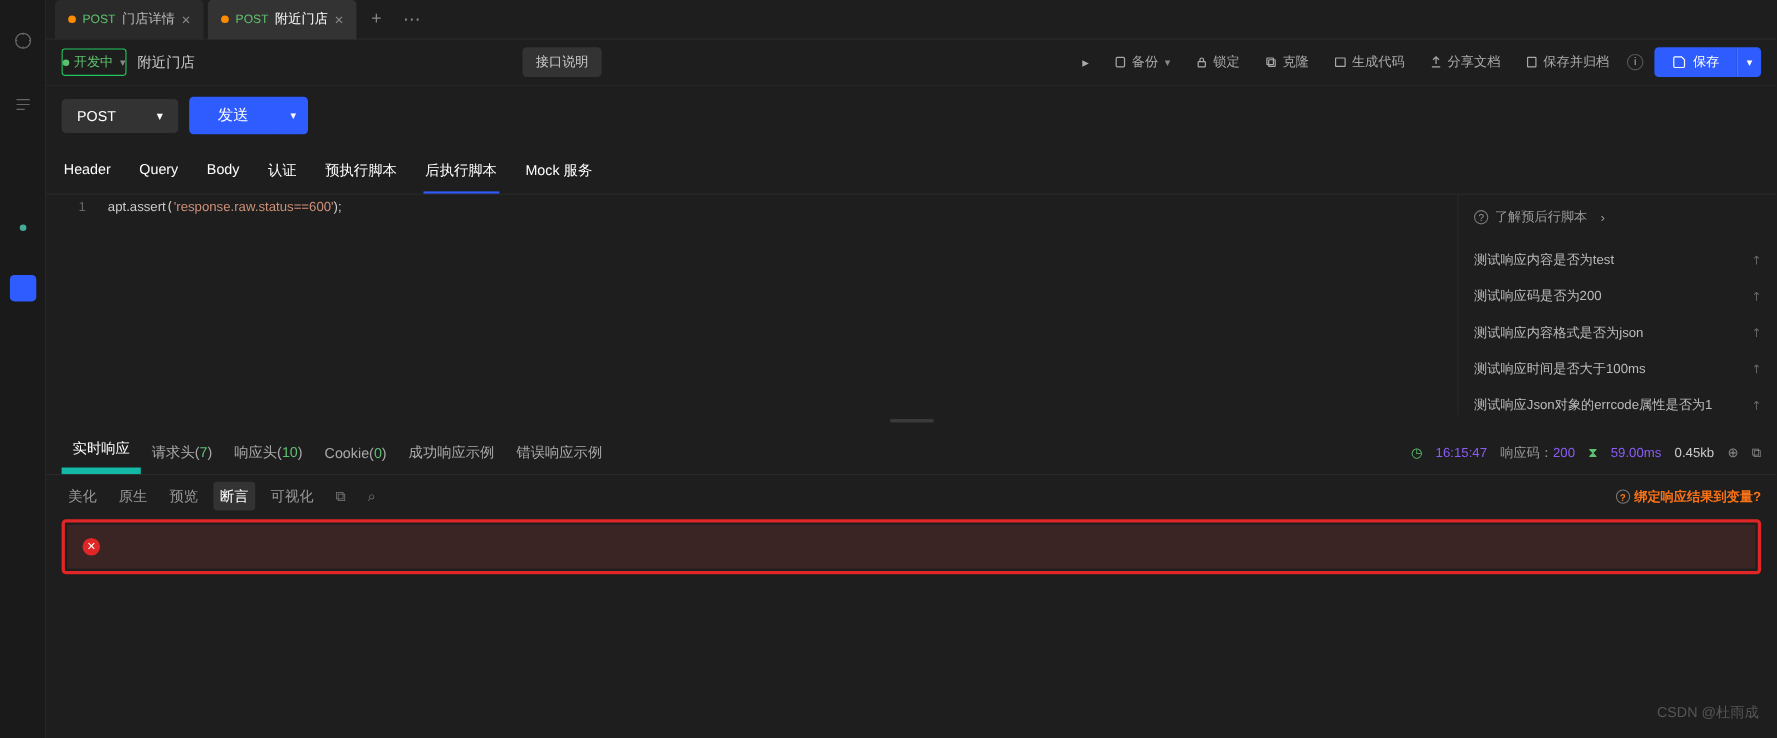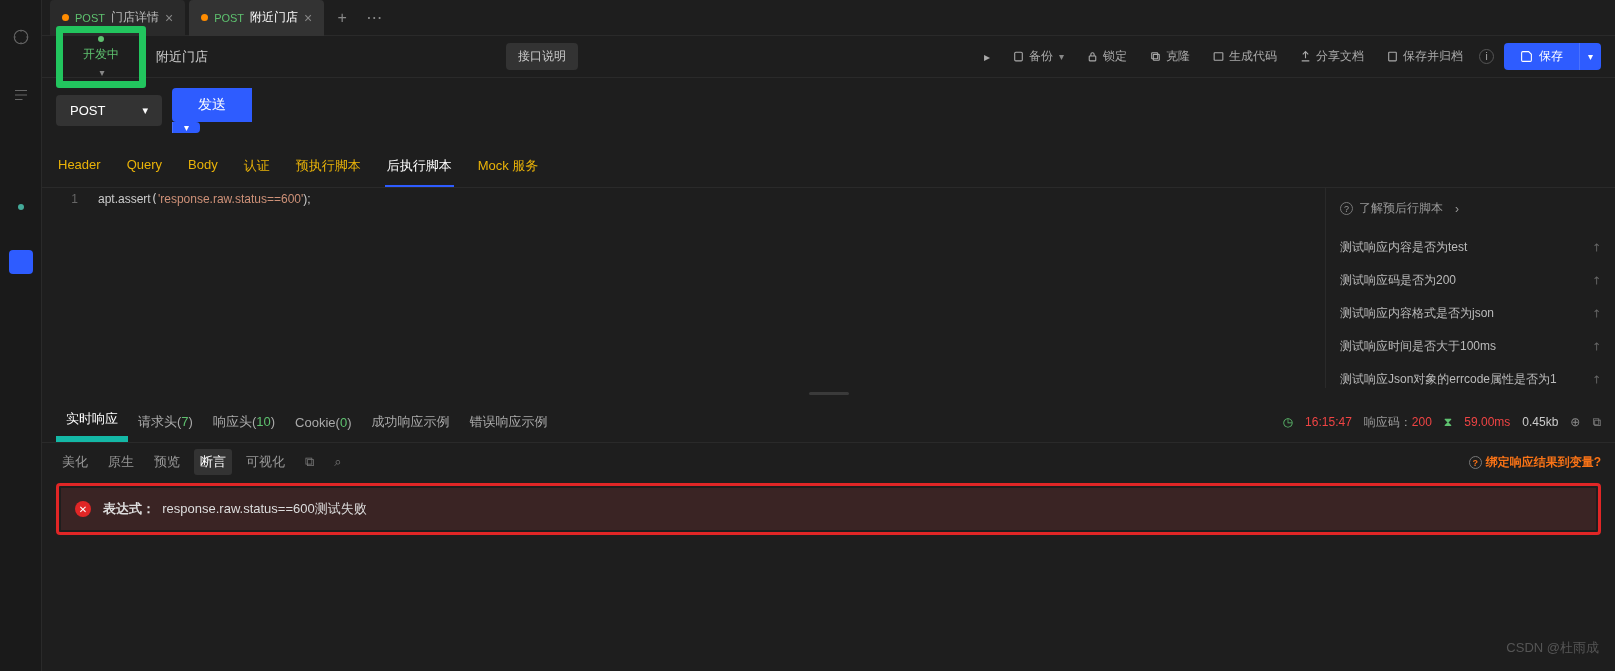--- a/index.html
+++ b/index.html
@@ -10,59 +10,59 @@
 .rail-active { width: 24px; height: 24px; background: #2e5cff; border-radius: 4px; }
 .main { flex: 1; display: flex; flex-direction: column; }
 .tabs-row { height: 36px; display: flex; align-items: center; background: #1e1e1e; border-bottom: 1px solid #2a2a2a; padding-left: 8px; gap: 4px; }
 .tab { display: flex; align-items: center; gap: 6px; padding: 0 12px; height: 36px; background: #2a2a2a; border-radius: 4px 4px 0 0; color: #bbb; font-size: 12px; }
 .tab.active { background: #333; color: #fff; }
 .dot-orange { width: 7px; height: 7px; border-radius: 50%; background: #ff8c00; }
 .method-green { color: #5ec16f; font-size: 11px; }
 .tab-close { color: #888; font-size: 14px; cursor: pointer; }
 .tab-plus, .tab-more { width: 28px; height: 28px; display: flex; align-items: center; justify-content: center; color: #888; font-size: 16px; }
 .toolbar-row { height: 42px; display: flex; align-items: center; padding: 0 14px; gap: 10px; border-bottom: 1px solid #2a2a2a; }
-.status-chip { color: #5ec16f; font-size: 12px; display: flex; align-items: center; gap: 4px; border: 7px solid #22c55e; padding: 3px 20px; border-radius: 3px; flex-direction: column; }
+.status-chip { color: #5ec16f; font-size: 12px; display: flex; align-items: center; gap: 4px; border: 1px solid #22c55e; padding: 3px 0; border-radius: 3px; }
 .status-chip .dot-g { width: 6px; height: 6px; border-radius: 50%; background: #5ec16f; }
 .api-name-input { background: transparent; border: none; color: #ccc; font-size: 13px; width: 340px; outline: none; }
 .btn-gray { background: #333; color: #ccc; padding: 5px 12px; border-radius: 4px; border: none; font-size: 12px; }
 .spacer { flex: 1; }
 .tool-link { color: #aaa; font-size: 12px; display: flex; align-items: center; gap: 4px; padding: 0 6px; }
 .tool-link svg, .tool-link .ico { width: 13px; height: 13px; }
 .dropdown-arrow { color: #888; font-size: 10px; margin-left: 2px; }
 .btn-save { background: #2e5cff; color: #fff; padding: 5px 16px; border-radius: 4px; border: none; font-size: 12px; display: flex; align-items: center; gap: 6px; }
 .save-wrap { display: flex; }
 .save-dd { background: #2e5cff; width: 22px; border-radius: 0 4px 4px 0; border-left: 1px solid #4a72ff; display: flex; align-items: center; justify-content: center; }
 .btn-save.main-btn { border-radius: 4px 0 0 4px; }
 .url-row { display: flex; align-items: center; padding: 10px 14px; gap: 10px; }
 .method-select { background: #333; color: #fff; padding: 8px 14px; border-radius: 4px; border: none; font-size: 13px; display: flex; align-items: center; gap: 18px; width: 106px; justify-content: space-between; }
 .url-input { flex: 1; background: #2a2a2a; border: 1px solid #3a3a3a; color: #ccc; padding: 8px 12px; border-radius: 4px; font-size: 13px; outline: none; }
 .btn-send { background: #2e5cff; color: #fff; padding: 8px 26px; border-radius: 4px 0 0 4px; border: none; font-size: 14px; }
-.send-wrap { display: flex; flex-direction: column; }
+.send-wrap { display: flex; }
 .send-dd { background: #2e5cff; width: 28px; border-radius: 0 4px 4px 0; border-left: 1px solid #4a72ff; display: flex; align-items: center; justify-content: center; color: #fff; }
 .req-tabs { display: flex; gap: 22px; padding: 8px 14px 0; border-bottom: 1px solid #2a2a2a; }
-.req-tab { color: #eab308; font-size: 13px; padding: 6px 2px 10px; cursor: pointer; }
+.req-tab { color: #ffffff; font-size: 13px; padding: 6px 2px 10px; cursor: pointer; }
 .req-tab.active { color: #fff; border-bottom: 2px solid #2e5cff; }
 .code-area { display: flex; height: 200px; }
 .code-main { flex: 1; display: flex; }
 .gutter { width: 48px; text-align: right; padding: 4px 12px 0 0; color: #666; font-family: Consolas, monospace; font-size: 12px; }
 .code-text { flex: 1; padding: 4px 0 0 8px; font-family: Consolas, monospace; font-size: 12px; color: #ccc; }
 .tok-fn { color: #ccc; }
 .tok-str { color: #ce9178; }
 .snippets { width: 290px; border-left: 1px solid #2a2a2a; padding: 12px 14px; }
 .snip-head { color: #999; font-size: 12px; display: flex; align-items: center; gap: 6px; margin-bottom: 14px; }
 .snip-item { color: #bbb; font-size: 12px; padding: 8px 0; display: flex; justify-content: space-between; align-items: center; }
 .snip-arrow { color: #666; font-size: 11px; transform: rotate(-45deg); }
 .drag-handle { height: 10px; display: flex; justify-content: center; align-items: center; }
 .drag-handle::after { content: ""; width: 40px; height: 3px; background: #3a3a3a; border-radius: 2px; }
 .resp-tabs { display: flex; align-items: center; padding: 4px 14px 0; border-bottom: 1px solid #2a2a2a; }
 .resp-tab { color: #aaa; font-size: 13px; padding: 8px 10px; cursor: pointer; }
 .resp-tab.active { color: #fff; border-bottom: 6px solid #14b8a6; }
 .resp-tab .num { color: #5ec16f; }
 .resp-meta { margin-left: auto; display: flex; align-items: center; gap: 12px; font-size: 12px; }
-.meta-green { color: #ef4444; }
+.meta-green { color: #8b5cf6; }
 .meta-label { color: #999; }
 .clock-ico, .hour-ico { color: #5ec16f; }
 .globe-ico { color: #888; }
 .resp-subtabs { display: flex; align-items: center; padding: 6px 14px; gap: 8px; font-size: 13px; }
 .resp-sub { color: #999; padding: 4px 6px; cursor: pointer; }
 .resp-sub.active { background: #333; color: #fff; border-radius: 3px; }
 .sub-ico { color: #777; }
 .bind-link { margin-left: auto; color: #f97316; font-size: 12px; font-weight: bold; }
 .assert-block { margin: 2px 14px; }
 .assert-red-wrap { border: 3px solid #e02626; border-radius: 4px; padding: 2px; }
@@ -258,19 +258,18 @@
     <div class="resp-sub">可视化</div>
     <div class="resp-sub sub-ico">⧉</div>
     <div class="resp-sub sub-ico">⌕</div>
     <div class="bind-link"><span style="border:1px solid #777;border-radius:50%;width:13px;height:13px;display:inline-flex;align-items:center;justify-content:center;font-size:9px;margin-right:4px">?</span><span>绑定响应结果到变量?</span></div>
   </div>
 
   <div class="assert-block">
     <div class="assert-red-wrap">
       <div class="assert-row">
         <span class="x-badge">✕</span>
-        <span><b>表达式：</b>&nbsp;&nbsp;<span>response.raw.status==600测试失败</span></span>
       </div>
     </div>
   </div>
 </div>
 
 <div class="watermark">CSDN @杜雨成</div>
 
 </body></html>

